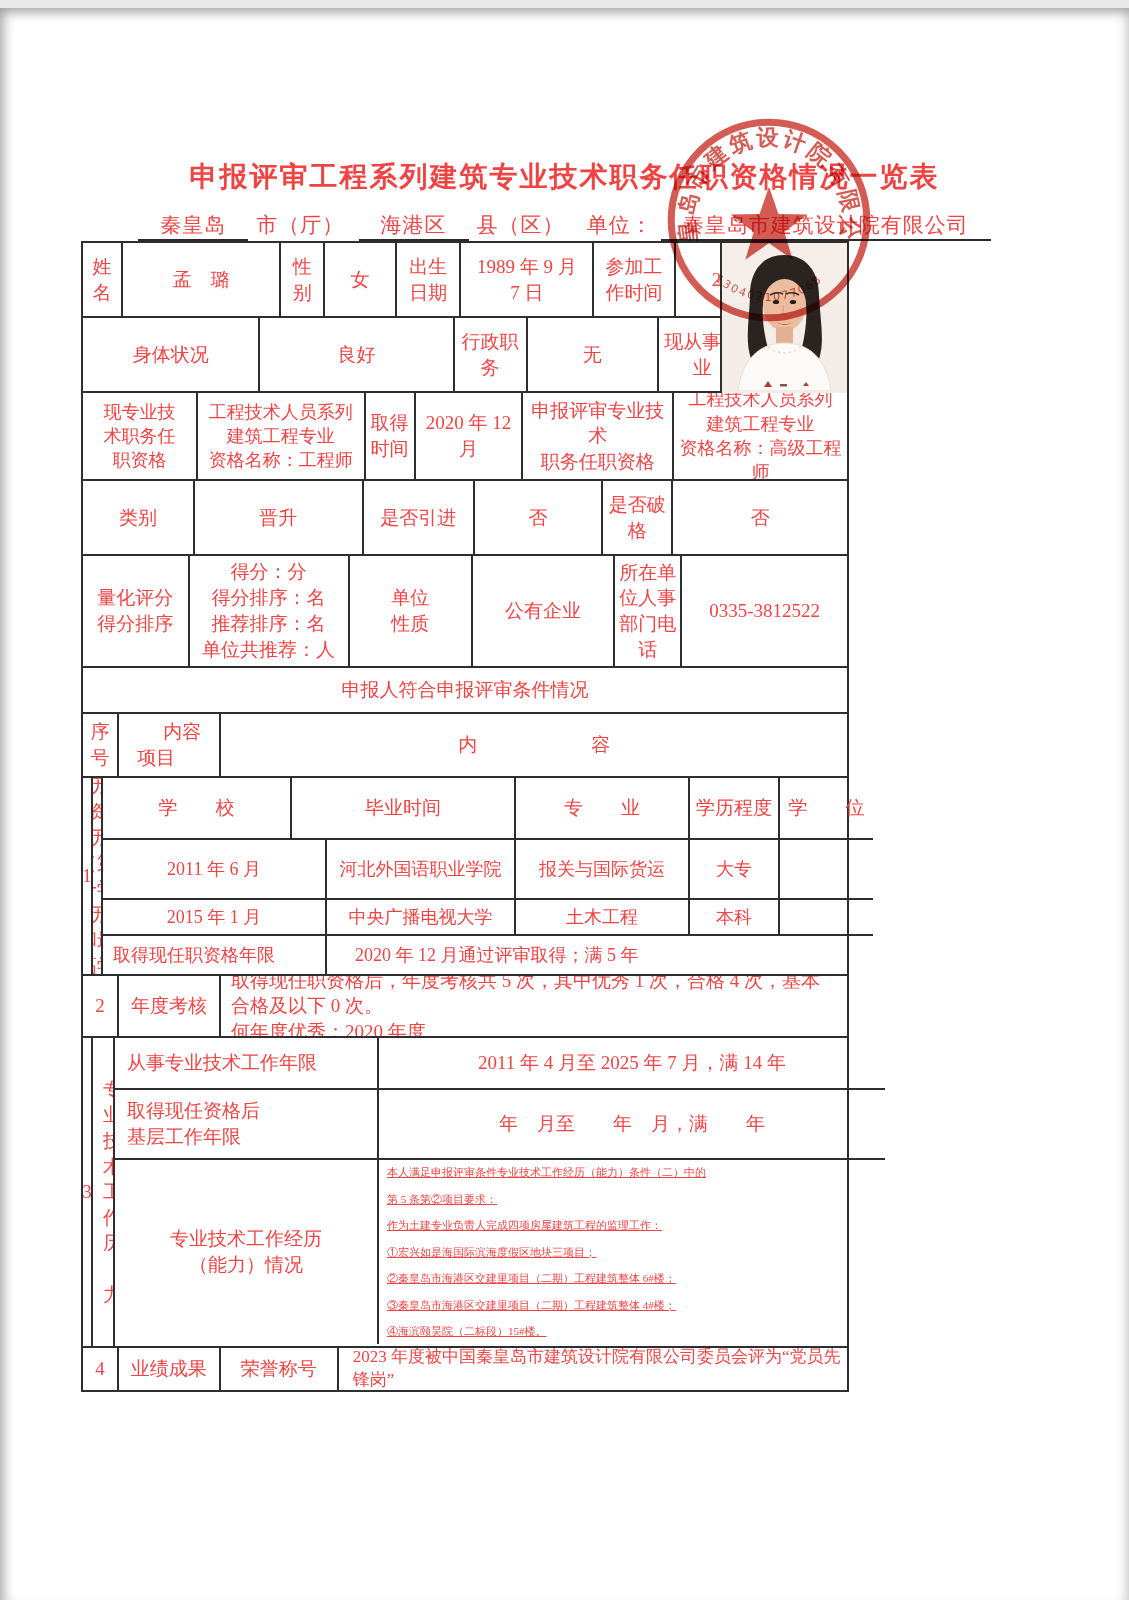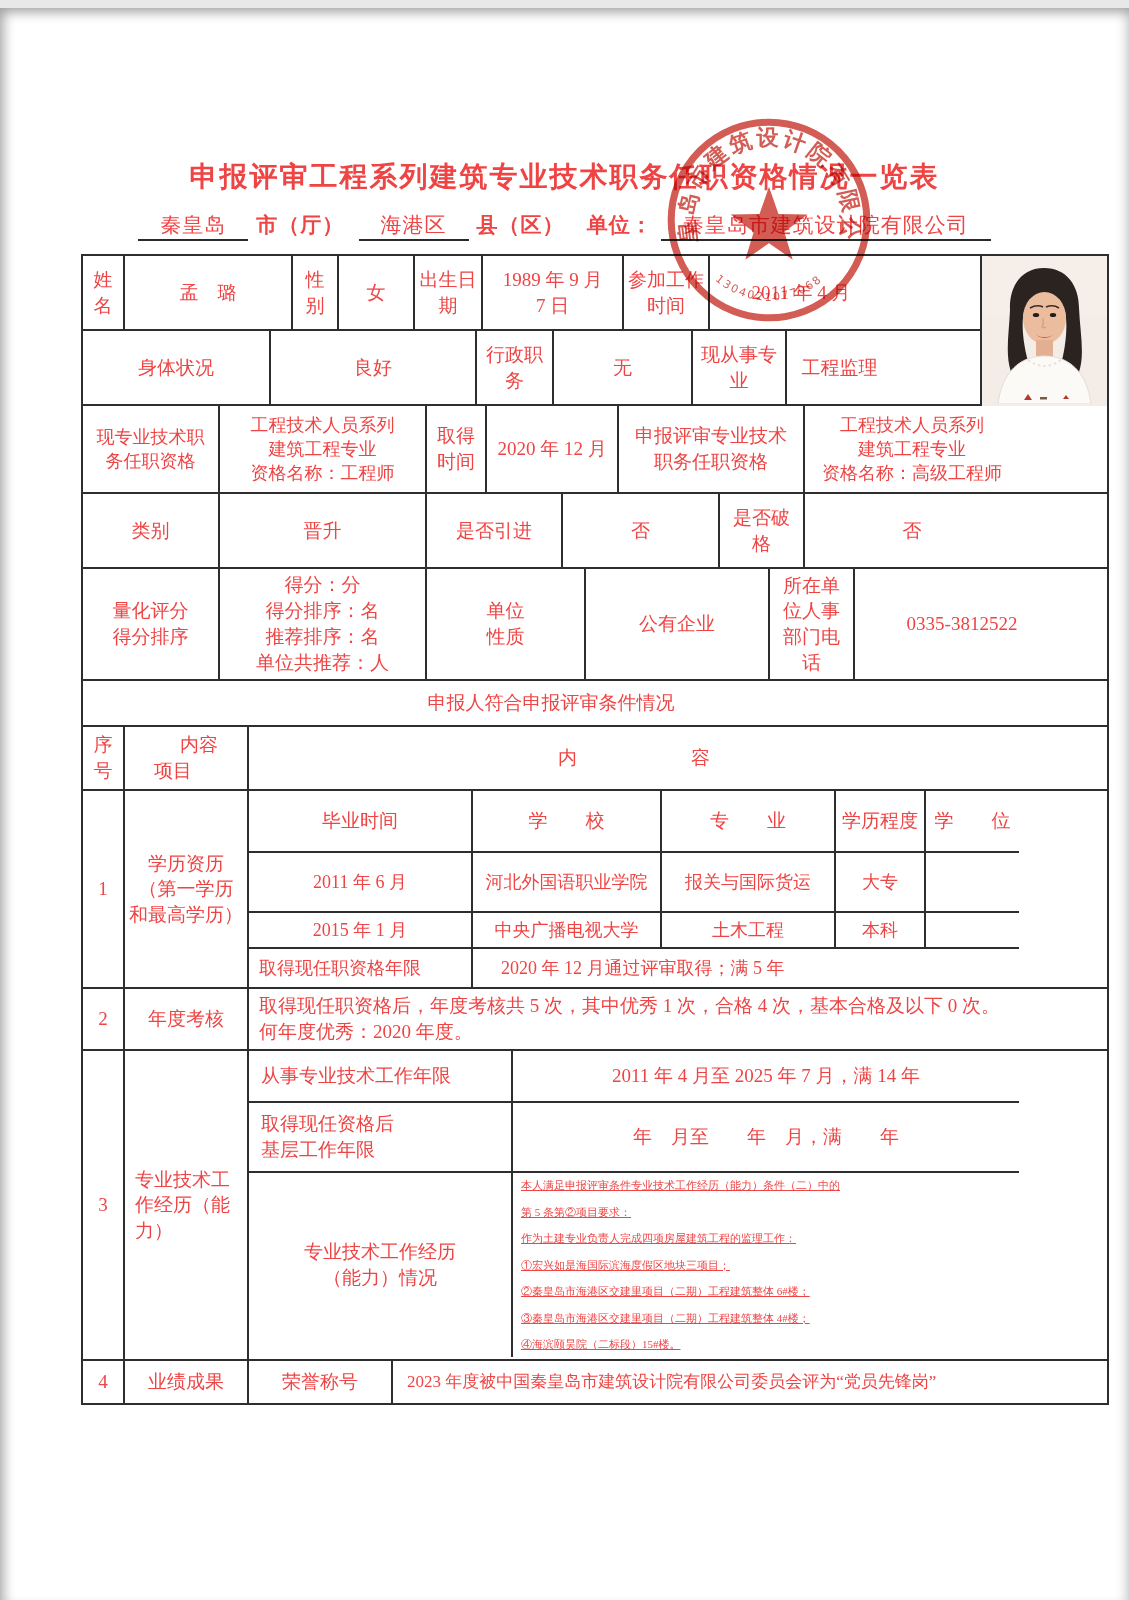--- a/index.html
+++ b/index.html
@@ -14,23 +14,23 @@
   }
   .title {
     position:absolute; top:150px; left:0; width:100%; text-align:center;
     font-size:28px; font-weight:bold; letter-spacing:2px;
   }
   .subheader {
     position:absolute; top:203px; left:0; width:100%; text-align:center;
     font-size:21px; letter-spacing:1px; white-space:nowrap;
   }
   .subheader .u { border-bottom:2px solid #2a2a2a; padding:0 22px; display:inline-block; }
-  .subheader .g { display:inline-block; padding:0 8px;font-weight:bold; }
+  .subheader .g { display:inline-block; padding:0 8px; }
   .tbl {
-    position:absolute; left:81px; top:246px; width:1028px;
+    position:absolute; left:81px; top:233px; width:768px;
     border:2px solid var(--ln);
     font-size:19px;
   }
   .tr { display:flex; border-bottom:2px solid var(--ln); position:relative; }
   .tr.last { border-bottom:none; }
   .td {
     border-right:2px solid var(--ln);
     display:flex; flex-direction:column; align-items:center; justify-content:center;
     text-align:center; line-height:1.35; padding:2px 4px; overflow:hidden;
   }
@@ -203,22 +203,22 @@
 
     <div class="tr" style="height:198px">
       <div class="td" style="width:42px">1</div>
       <div class="td" style="width:124px">
         <div>学历资历</div>
         <div>（第一学历</div>
         <div>和最高学历）</div>
       </div>
       <div class="subcol noline" style="width:770px">
         <div class="subrow" style="height:62px">
+          <div class="td" style="width:189px">学　　校</div>
           <div class="td" style="width:224px">毕业时间</div>
-          <div class="td" style="width:189px">学　　校</div>
           <div class="td" style="width:174px">专　　业</div>
           <div class="td" style="width:90px">学历程度</div>
           <div class="td noline" style="width:93px">学　　位</div>
         </div>
         <div class="subrow" style="height:60px">
           <div class="td small" style="width:224px">2011 年 6 月</div>
           <div class="td small" style="width:189px">河北外国语职业学院</div>
           <div class="td small" style="width:174px">报关与国际货运</div>
           <div class="td small" style="width:90px">大专</div>
           <div class="td noline small" style="width:93px"></div>

